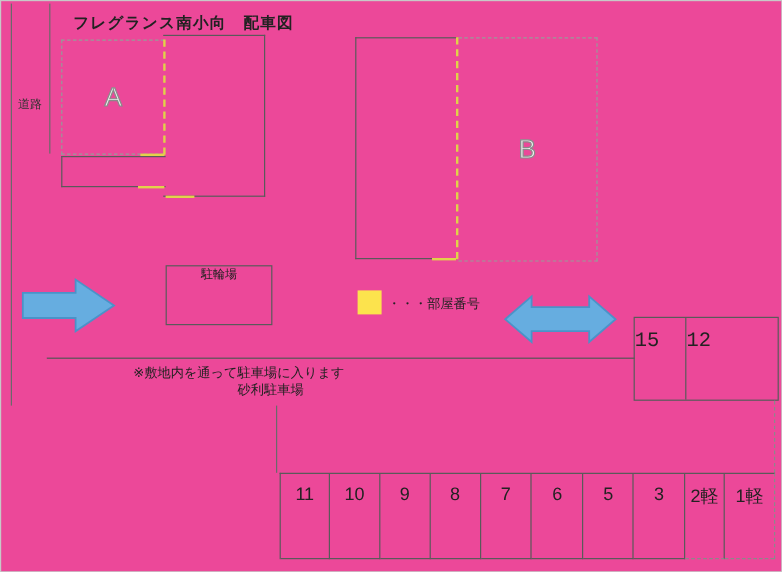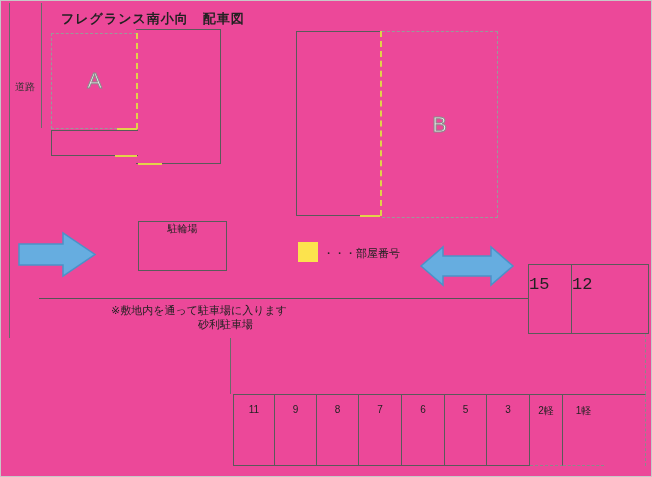--- a/index.html
+++ b/index.html
@@ -59,21 +59,21 @@
   .pk-right .cell:last-child{border-right:none;}
   .pk-right .c0{width:43px;} .pk-right .c1{width:42px;} .pk-right .c2{width:34px;}
 
   .dash-connector{left:644px;top:333px;height:60px;width:0;border-left:1px dashed #8a8a8a;}
   .left-stub{left:229px;top:337px;height:56px;width:0;border-left:1px solid #6a6a6a;}
 
   
   .pk-bottom{left:232px;top:393px;width:413px;height:72px;border-top:1px solid #5a5a5a;
     border-left:1px solid #5a5a5a;border-right:1px dashed #8a8a8a;display:flex;}
   .pk-bottom .cell{height:100%;border-right:1px solid #5a5a5a;border-bottom:1px solid #5a5a5a;
-    text-align:center;padding-top:9px;font-size:10px;color:#222;}
+    text-align:center;padding-top:9px;font-size:15px;color:#222;}
   .pk-bottom .cell.kei{border-bottom:1px dashed #8a8a8a;text-align:center;}
   .pk-bottom .cell:last-child{border-right:none;}
   .pk-bottom .b0{width:41px;} .pk-bottom .b1{width:42px;} .pk-bottom .b2{width:42px;}
   .pk-bottom .b3{width:42px;} .pk-bottom .b4{width:43px;} .pk-bottom .b5{width:43px;}
   .pk-bottom .b6{width:42px;} .pk-bottom .b7{width:43px;} .pk-bottom .b8{width:33px;}
   .pk-bottom .b9{width:41px;}
 </style>
 </head>
 <body>
 
@@ -124,20 +124,21 @@
   <div class="abs pk-right">
     <div class="cell c0">15</div>
     <div class="cell c1">12</div>
   </div>
 
   <div class="abs dash-connector"></div>
   <div class="abs left-stub"></div>
 
   <div class="abs pk-bottom">
     <div class="cell b0">11</div>
+    <div class="cell b1">10</div>
     <div class="cell b2">9</div>
     <div class="cell b3">8</div>
     <div class="cell b4">7</div>
     <div class="cell b5">6</div>
     <div class="cell b6">5</div>
     <div class="cell b7">3</div>
     <div class="cell b8 kei">2軽</div>
     <div class="cell b9 kei">1軽</div>
   </div>
 

